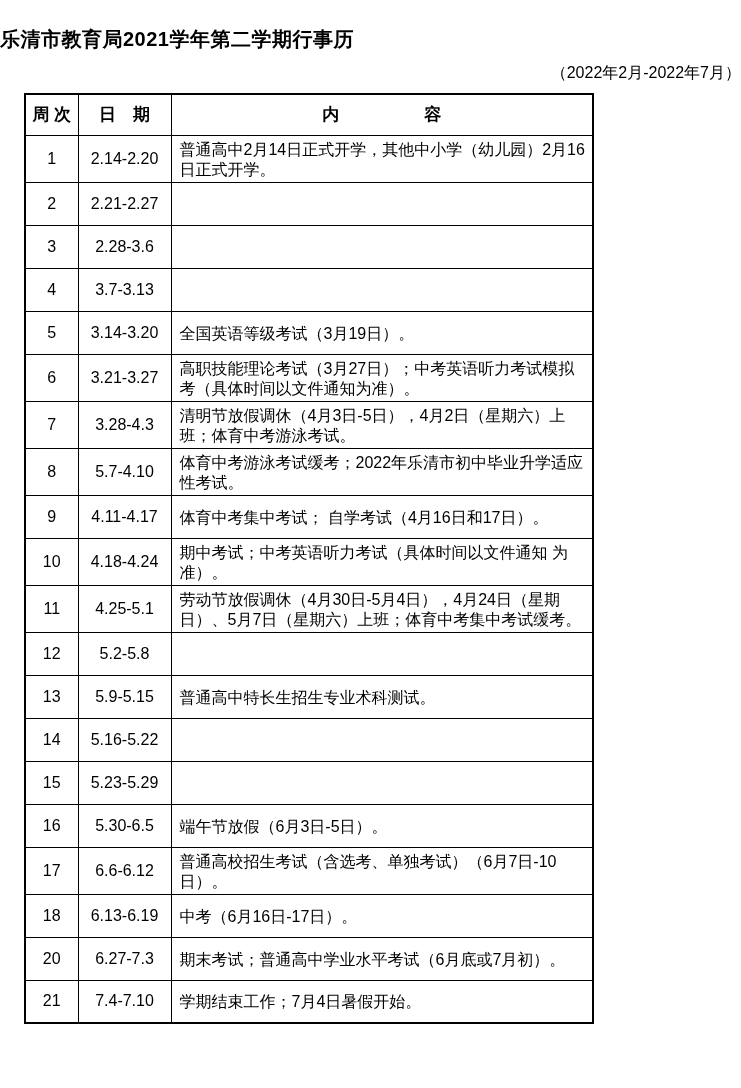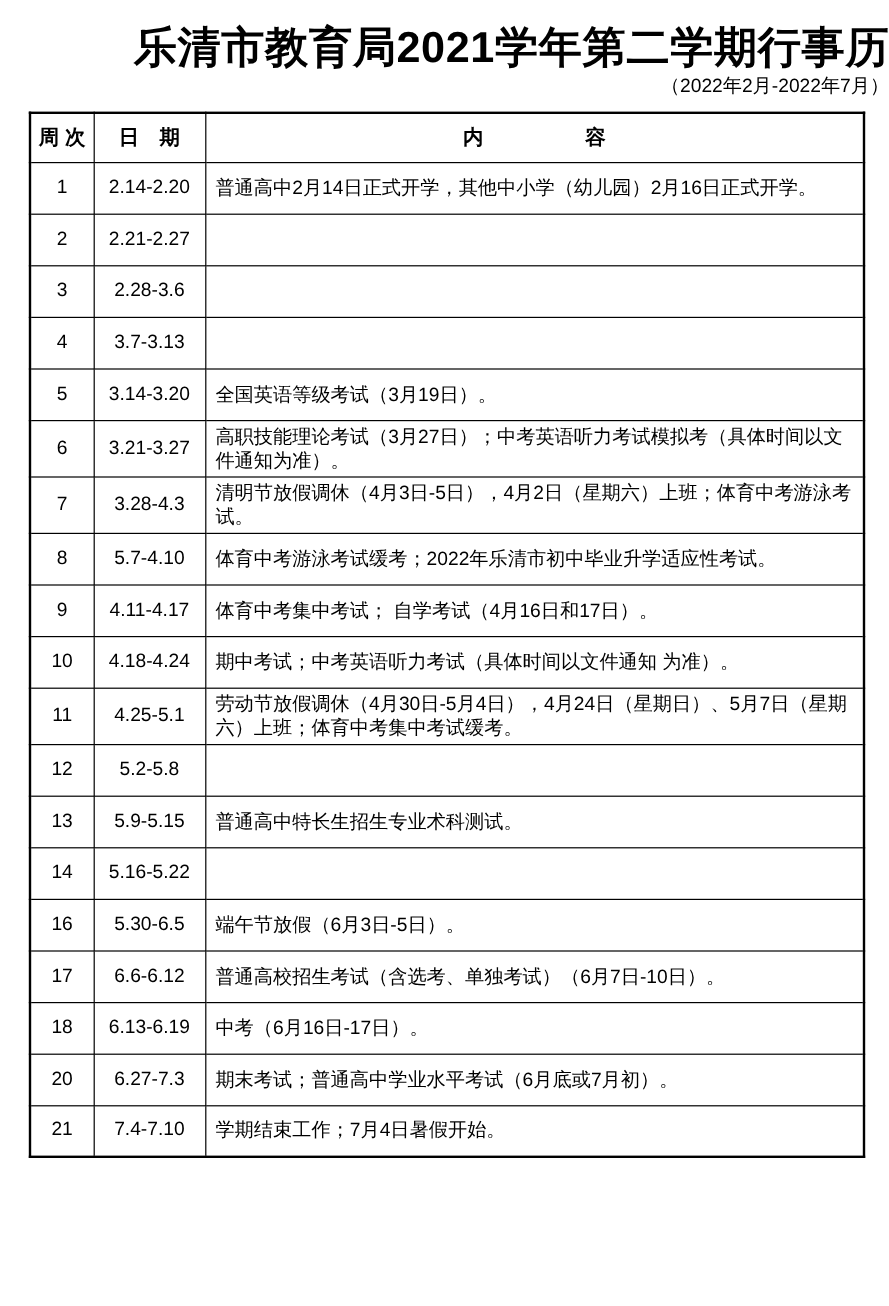--- a/index.html
+++ b/index.html
@@ -9,38 +9,38 @@
     font-family: "Liberation Sans", "DejaVu Sans", sans-serif;
     color: #000;
     overflow: hidden;
   }
   .page {
     width: 741px; height: 1088px;
     position: relative;
   }
   .doc-title {
     margin-top: 21px;
-    text-align: right;
-    font-size: 36px;
+    text-align: left;
+    font-size: 20px;
     font-weight: bold;
     letter-spacing: 0.5px;
     line-height: 37px;
     white-space: pre;
   }
   .doc-subtitle {
     margin-top: 5px;
     text-align: right;
     font-size: 16px;
     font-weight: normal;
     line-height: 19px;
     white-space: pre;
   }
   table.calendar {
     margin: 11px auto 0 24px;
-    width: 697px;
+    width: 570px;
     border-collapse: collapse;
     table-layout: fixed;
     border: 2px solid #000;
   }
   table.calendar col.c-week { width: 53px; }
   table.calendar col.c-date { width: 93px; }
   table.calendar th, table.calendar td {
     border: 1px solid #000;
     vertical-align: middle;
     font-size: 16px;
@@ -150,20 +150,25 @@
           <td class="cell-week">13</td>
           <td class="cell-date">5.9-5.15</td>
           <td class="cell-content">普通高中特长生招生专业术科测试。</td>
         </tr>
         <tr>
           <td class="cell-week">14</td>
           <td class="cell-date">5.16-5.22</td>
           <td class="cell-content"></td>
         </tr>
         <tr>
+          <td class="cell-week">15</td>
+          <td class="cell-date">5.23-5.29</td>
+          <td class="cell-content"></td>
+        </tr>
+        <tr>
           <td class="cell-week">16</td>
           <td class="cell-date">5.30-6.5</td>
           <td class="cell-content">端午节放假（6月3日-5日）。</td>
         </tr>
         <tr>
           <td class="cell-week">17</td>
           <td class="cell-date">6.6-6.12</td>
           <td class="cell-content">普通高校招生考试（含选考、单独考试）（6月7日-10日）。</td>
         </tr>
         <tr>

